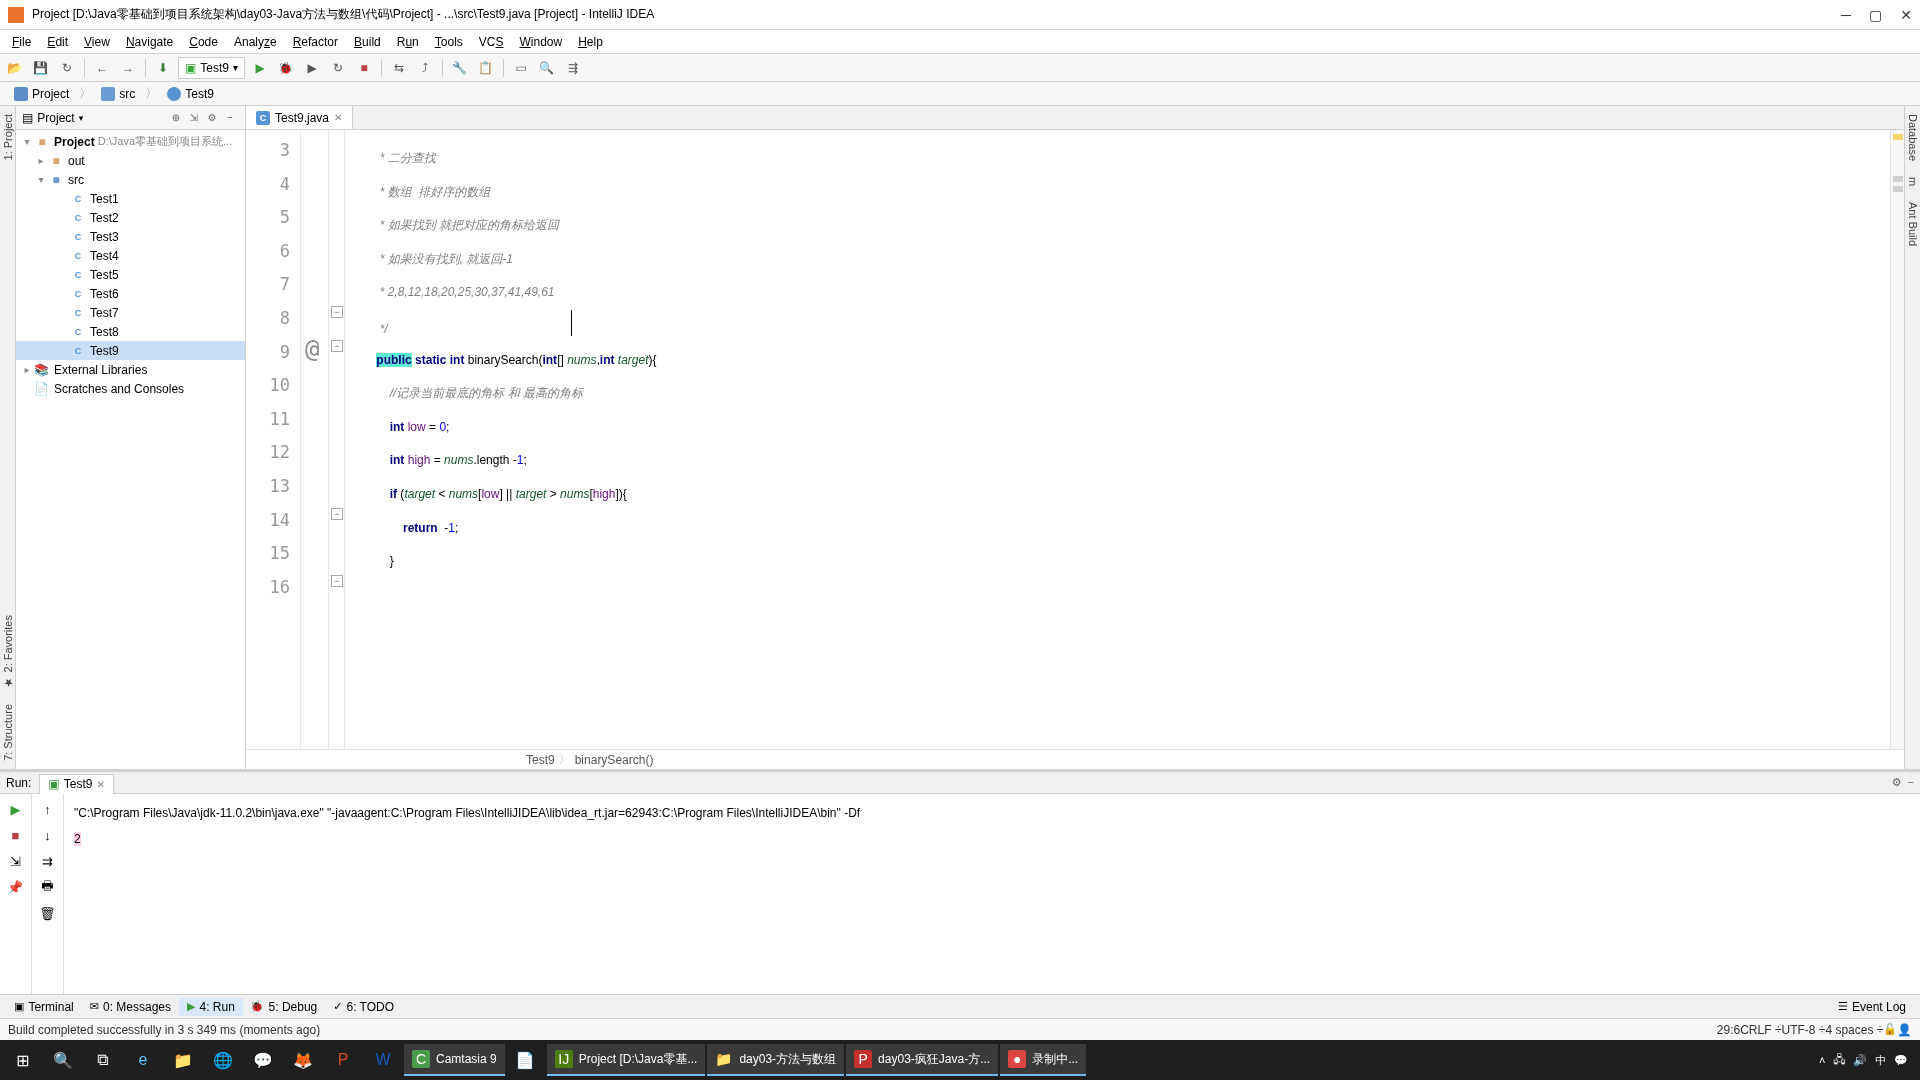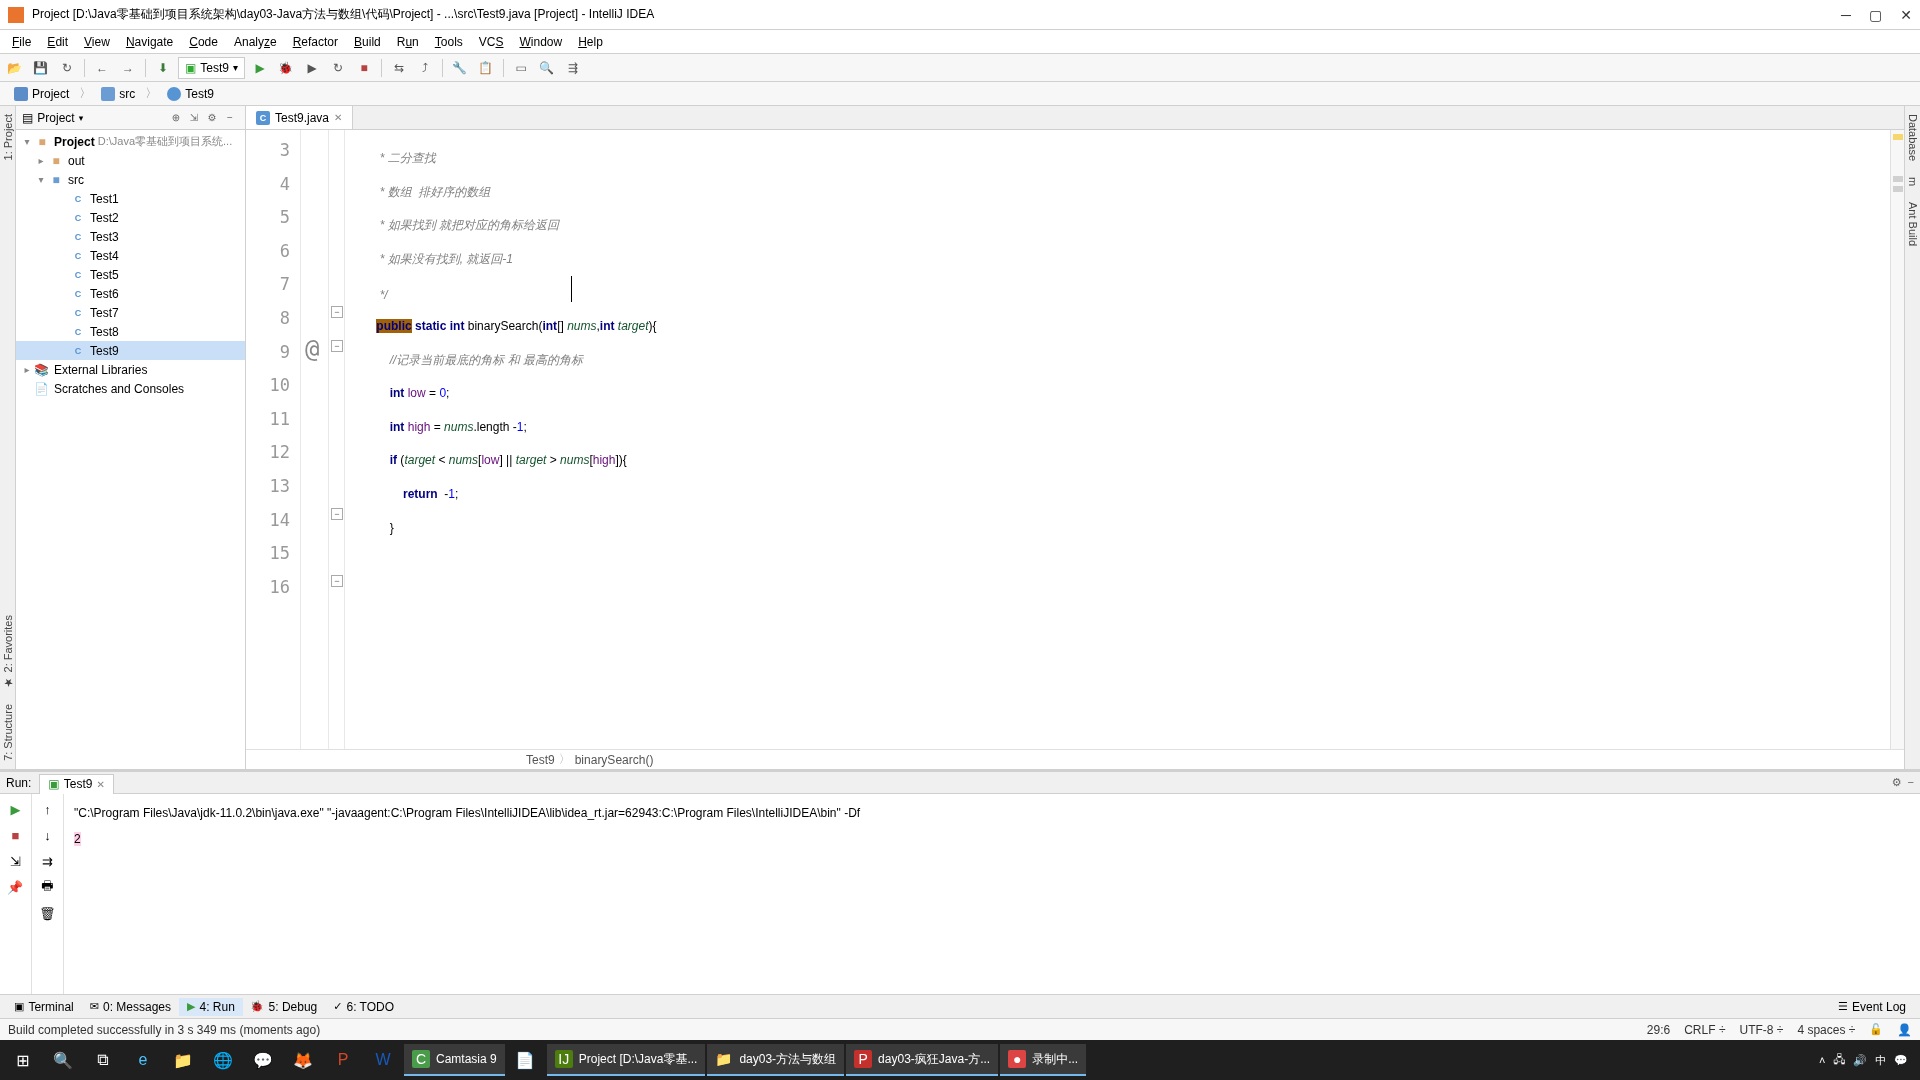--- a/index.html
+++ b/index.html
@@ -57,21 +57,21 @@
 .editor-tab-close { color: #888; cursor: pointer; font-size: 10px; }
 
 .code-area { flex: 1; display: flex; overflow: hidden; position: relative; }
 .gutter { width: 55px; background: #fff; border-right: 1px solid #e8e8e8; text-align: right; padding-right: 10px; padding-top: 4px; }
 .gutter-fold { width: 16px; background: #fff; border-right: 1px solid #e8e8e8; position: relative; }
 .gutter-extra { width: 28px; background: #fff; border-right: 1px solid #e8e8e8; position: relative; }
 .line-num { height: 33.6px; line-height: 33.6px; color: #999; font-family: Consolas, monospace; font-size: 17px; }
 .fold-marker { position: absolute; left: 2px; width: 12px; height: 12px; border: 1px solid #aaa; background: #fff; font-size: 9px; text-align: center; line-height: 10px; color: #666; }
 .code-body { flex: 1; padding-top: 12px; font-family: Consolas, "Microsoft YaHei", monospace; font-size: 21px; position: relative; overflow: hidden; }
 .code-line { height: 33.6px; line-height: 33.6px; padding-left: 8px; white-space: pre; }
-.hl-public { background: #a16207; }
+.hl-public { background: #5eead4; }
 .kw { color: #000080; font-weight: bold; }
 .comment { color: #808080; font-style: italic; }
 .param { color: #14532d; font-style: italic; }
 .ident { color: #660e7a; }
 .num-lit { color: #0000ff; }
 .annotation-at { position: absolute; font-size: 24px; color: #888; font-family: Consolas, monospace; }
 .cursor-caret { display: inline-block; width: 1px; height: 26px; background: #000; vertical-align: text-bottom; }
 
 .right-gutter { width: 14px; background: #f7f7f7; border-left: 1px solid #e0e0e0; position: relative; }
 .right-gutter-mark { position: absolute; width: 10px; height: 6px; left: 2px; }
@@ -95,21 +95,21 @@
 .run-output-line { white-space: pre-wrap; line-height: 26px; }
 .run-output-hi { background: #ffd0e8; }
 
 .bottom-tools { height: 24px; background: #f0f0f0; border-top: 1px solid #d0d0d0; display: flex; align-items: center; padding: 0 6px; }
 .bottom-tool { padding: 2px 8px; cursor: pointer; display: flex; align-items: center; gap: 4px; }
 .bottom-tool .ico { font-size: 11px; }
 .bottom-tools-right { margin-left: auto; display: flex; gap: 8px; }
 
 .status-bar { height: 22px; background: #f7f7f7; border-top: 1px solid #d0d0d0; display: flex; align-items: center; padding: 0 8px; }
 .status-text { color: #333; }
-.status-right { margin-left: auto; display: flex; gap: 14px; color: #333; }
+.status-right { margin-left: auto; display: flex; gap: 0; color: #333; }
 .status-lock { font-size: 11px; }
 
 .taskbar { height: 40px; background: #1f1f1f; display: flex; align-items: center; padding: 0 4px; gap: 2px; }
 .taskbar-icon { width: 38px; height: 32px; display: flex; align-items: center; justify-content: center; color: #fff; cursor: pointer; font-size: 16px; border-radius: 2px; }
 .taskbar-app { height: 32px; padding: 0 8px; display: flex; align-items: center; gap: 6px; color: #fff; cursor: pointer; font-size: 12px; border-bottom: 2px solid transparent; }
 .taskbar-app.active { background: #3a3a3a; border-bottom-color: #76b9ed; }
 .taskbar-app-ico { width: 18px; height: 18px; display: flex; align-items: center; justify-content: center; border-radius: 2px; font-size: 14px; }
 .taskbar-right { margin-left: auto; display: flex; align-items: center; gap: 8px; color: #fff; padding-right: 8px; }
 .taskbar-right span { font-size: 11px; }
 </style>
@@ -311,20 +311,21 @@
         <div class="fold-marker" style="top:210px">−</div>
         <div class="fold-marker" style="top:378px">−</div>
         <div class="fold-marker" style="top:445px">−</div>
       </div>
 
       <div class="code-body">
         <div class="code-line comment">        * 二分查找</div>
         <div class="code-line comment">        * 数组  排好序的数组</div>
         <div class="code-line comment">        * 如果找到 就把对应的角标给返回</div>
         <div class="code-line comment">        * 如果没有找到, 就返回-1</div>
+        <div class="code-line comment">        * 2,8,12,18,20,25,30,37,41,49,61</div>
         <div class="code-line comment"><span>        */</span>                                                       <span class="cursor-caret"></span></div>
         <div class="code-line">       <span class="kw hl-public">public</span> <span class="kw">static</span> <span class="kw">int</span> binarySearch(<span class="kw">int</span>[] <span class="param">nums</span>,<span class="kw">int</span> <span class="param">target</span>){</div>
         <div class="code-line comment">           //记录当前最底的角标 和 最高的角标</div>
         <div class="code-line">           <span class="kw">int</span> <span class="ident">low</span> = <span class="num-lit">0</span>;</div>
         <div class="code-line">           <span class="kw">int</span> <span class="ident">high</span> = <span class="param">nums</span>.length -<span class="num-lit">1</span>;</div>
         <div class="code-line">           <span class="kw">if</span> (<span class="param">target</span> &lt; <span class="param">nums</span>[<span class="ident">low</span>] || <span class="param">target</span> &gt; <span class="param">nums</span>[<span class="ident">high</span>]){</div>
         <div class="code-line">               <span class="kw">return</span>  -<span class="num-lit">1</span>;</div>
         <div class="code-line">           }</div>
       </div>
 

